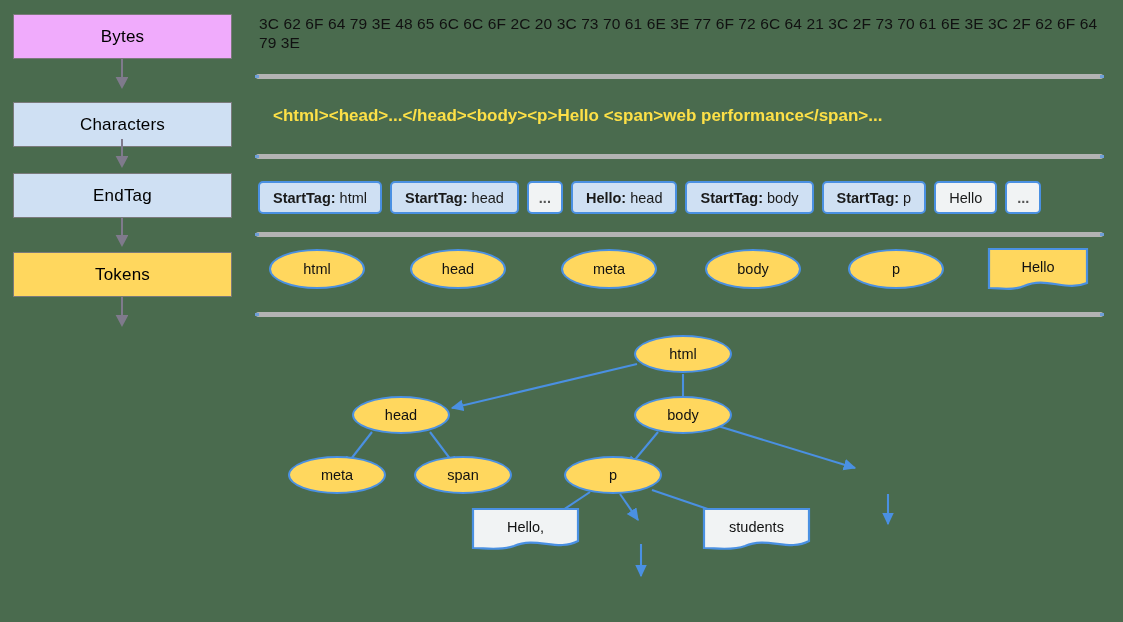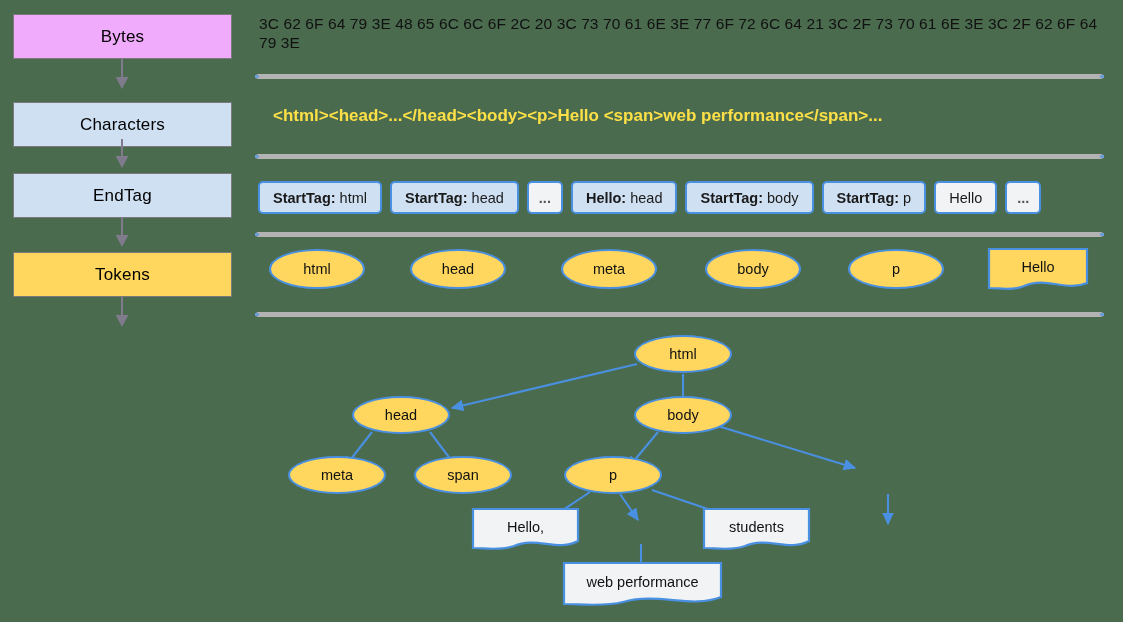--- a/index.html
+++ b/index.html
@@ -239,21 +239,15 @@
       <span style="position:absolute;left:0;top:0;width:107px;height:38px;display:flex;align-items:center;justify-content:center;font-size:14.5px;color:#111">students</span>
     </div>
 
     <div style="position:absolute;left:472px;top:186px;width:108px;height:44px;z-index:3">
       <svg width="112" height="48" style="position:absolute;left:0;top:0">
         <path d="M1,1 L106,1 L106,33 C86,44 64,28 42,38 C29,43 13,40 1,40 Z" fill="#f1f3f4" stroke="#4a90e2" stroke-width="2.2"></path>
       </svg>
       <span style="position:absolute;left:0;top:0;width:107px;height:38px;display:flex;align-items:center;justify-content:center;font-size:14.5px;color:#111">Hello,</span>
     </div>
 
-    <div style="position:absolute;left:563px;top:240px;width:160px;height:48px;z-index:3">
-      <svg width="164" height="52" style="position:absolute;left:0;top:0">
-        <path d="M1,1 L158,1 L158,35 C128,47 96,30 60,40 C41,45 17,42 1,42 Z" fill="#f1f3f4" stroke="#4a90e2" stroke-width="2.2"></path>
-      </svg>
-      <span style="position:absolute;left:0;top:0;width:159px;height:40px;display:flex;align-items:center;justify-content:center;font-size:14.5px;color:#111">web performance</span>
-    </div>
 
   </div>
 </div>
 
 </body></html>

